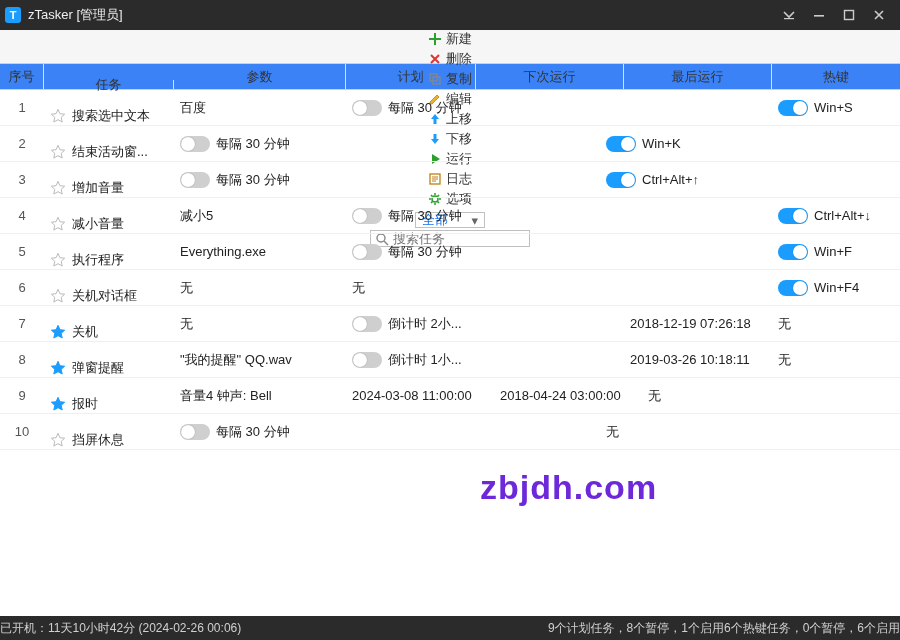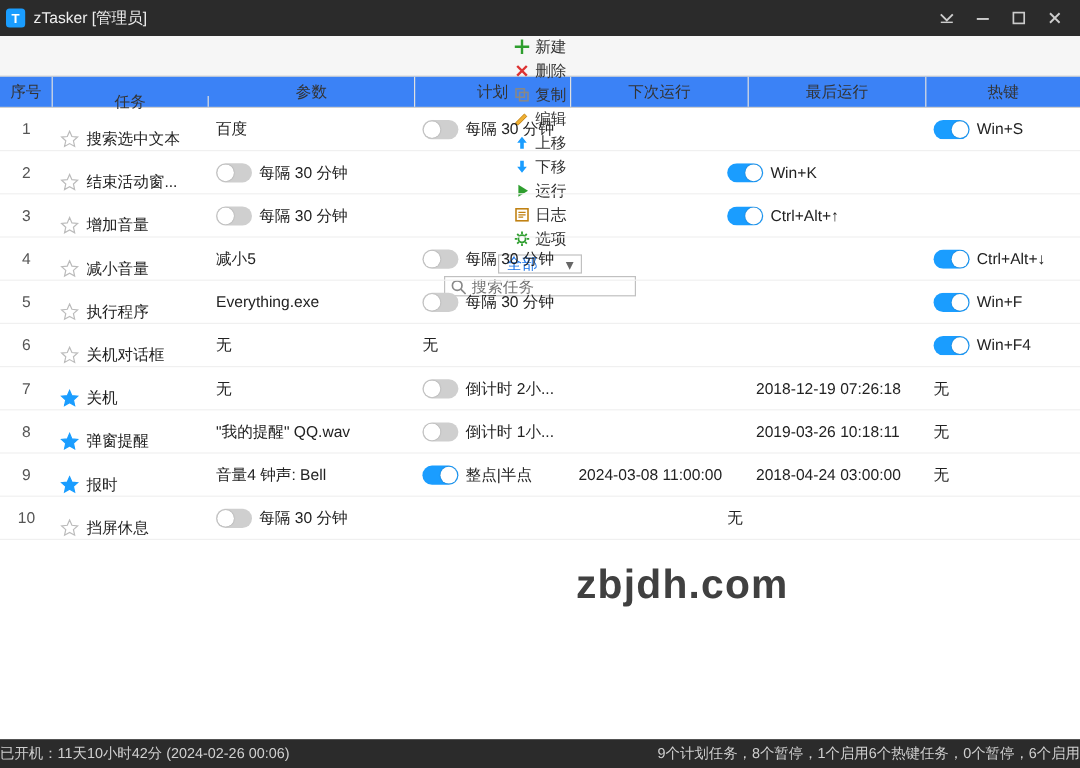--- a/index.html
+++ b/index.html
@@ -36,21 +36,21 @@
   .cell.task { gap: 6px; }
   .star { width: 16px; height: 16px; flex: 0 0 16px; display: inline-flex; align-items: center; justify-content: center; cursor: pointer; }
   .toggle { width: 30px; height: 16px; border-radius: 8px; position: relative; flex: 0 0 30px; cursor: pointer; margin-right: 6px; }
   .toggle::after { content: ""; position: absolute; top: 1px; width: 14px; height: 14px; border-radius: 50%; background: #fff; box-shadow: 0 0 1px rgba(0,0,0,.4); }
   .toggle.off { background: #cfcfcf; }
   .toggle.off::after { left: 1px; }
   .toggle.on  { background: #1a9dff; }
   .toggle.on::after  { right: 1px; }
   .cell.plan, .cell.hot { gap: 0; }
 
-  .watermark { position: absolute; left: 480px; top: 378px; font-size: 34px; font-weight: 700; color: #404040; letter-spacing: 1px; pointer-events: none; }
+  .watermark { position: absolute; left: 480px; top: 378px; font-size: 34px; font-weight: 700; color: #6d28d9; letter-spacing: 1px; pointer-events: none; }
 
   .statusbar { height: 24px; background: #2b2b2b; color: #d0d0d0; display: flex; align-items: center; padding: 0 0; font-size: 12px; }
   .statusbar .right { margin-left: auto; display: flex; gap: 0; }
   .main { position: relative; }
 </style>
 </head>
 <body>
 
 <div class="titlebar">
   <span class="logo">
@@ -364,24 +364,20 @@
         <div class="cell idx col-idx">9</div>
         <div class="cell task col-task">
           <span class="star">
             <svg width="16" height="16" viewBox="0 0 24 24">
               <path d="M12 2 L14.9 8.6 L22 9.3 L16.8 14 L18.3 21 L12 17.5 L5.7 21 L7.2 14 L2 9.3 L9.1 8.6 Z" fill="#1a9dff" stroke="#1a9dff" stroke-width="1.5"></path>
             </svg>
           </span>
           <span>报时</span>
         </div>
         <div class="cell col-param">音量4 钟声: Bell</div>
-        <div class="cell plan col-plan">
-          <span class="toggle on"></span>
-          <span>整点|半点</span>
-        </div>
         <div class="cell col-next">2024-03-08 11:00:00</div>
         <div class="cell col-last">2018-04-24 03:00:00</div>
         <div class="cell hot col-hot">
           <span>无</span>
         </div>
       </div>
       <div class="row">
         <div class="cell idx col-idx">10</div>
         <div class="cell task col-task">
           <span class="star">

